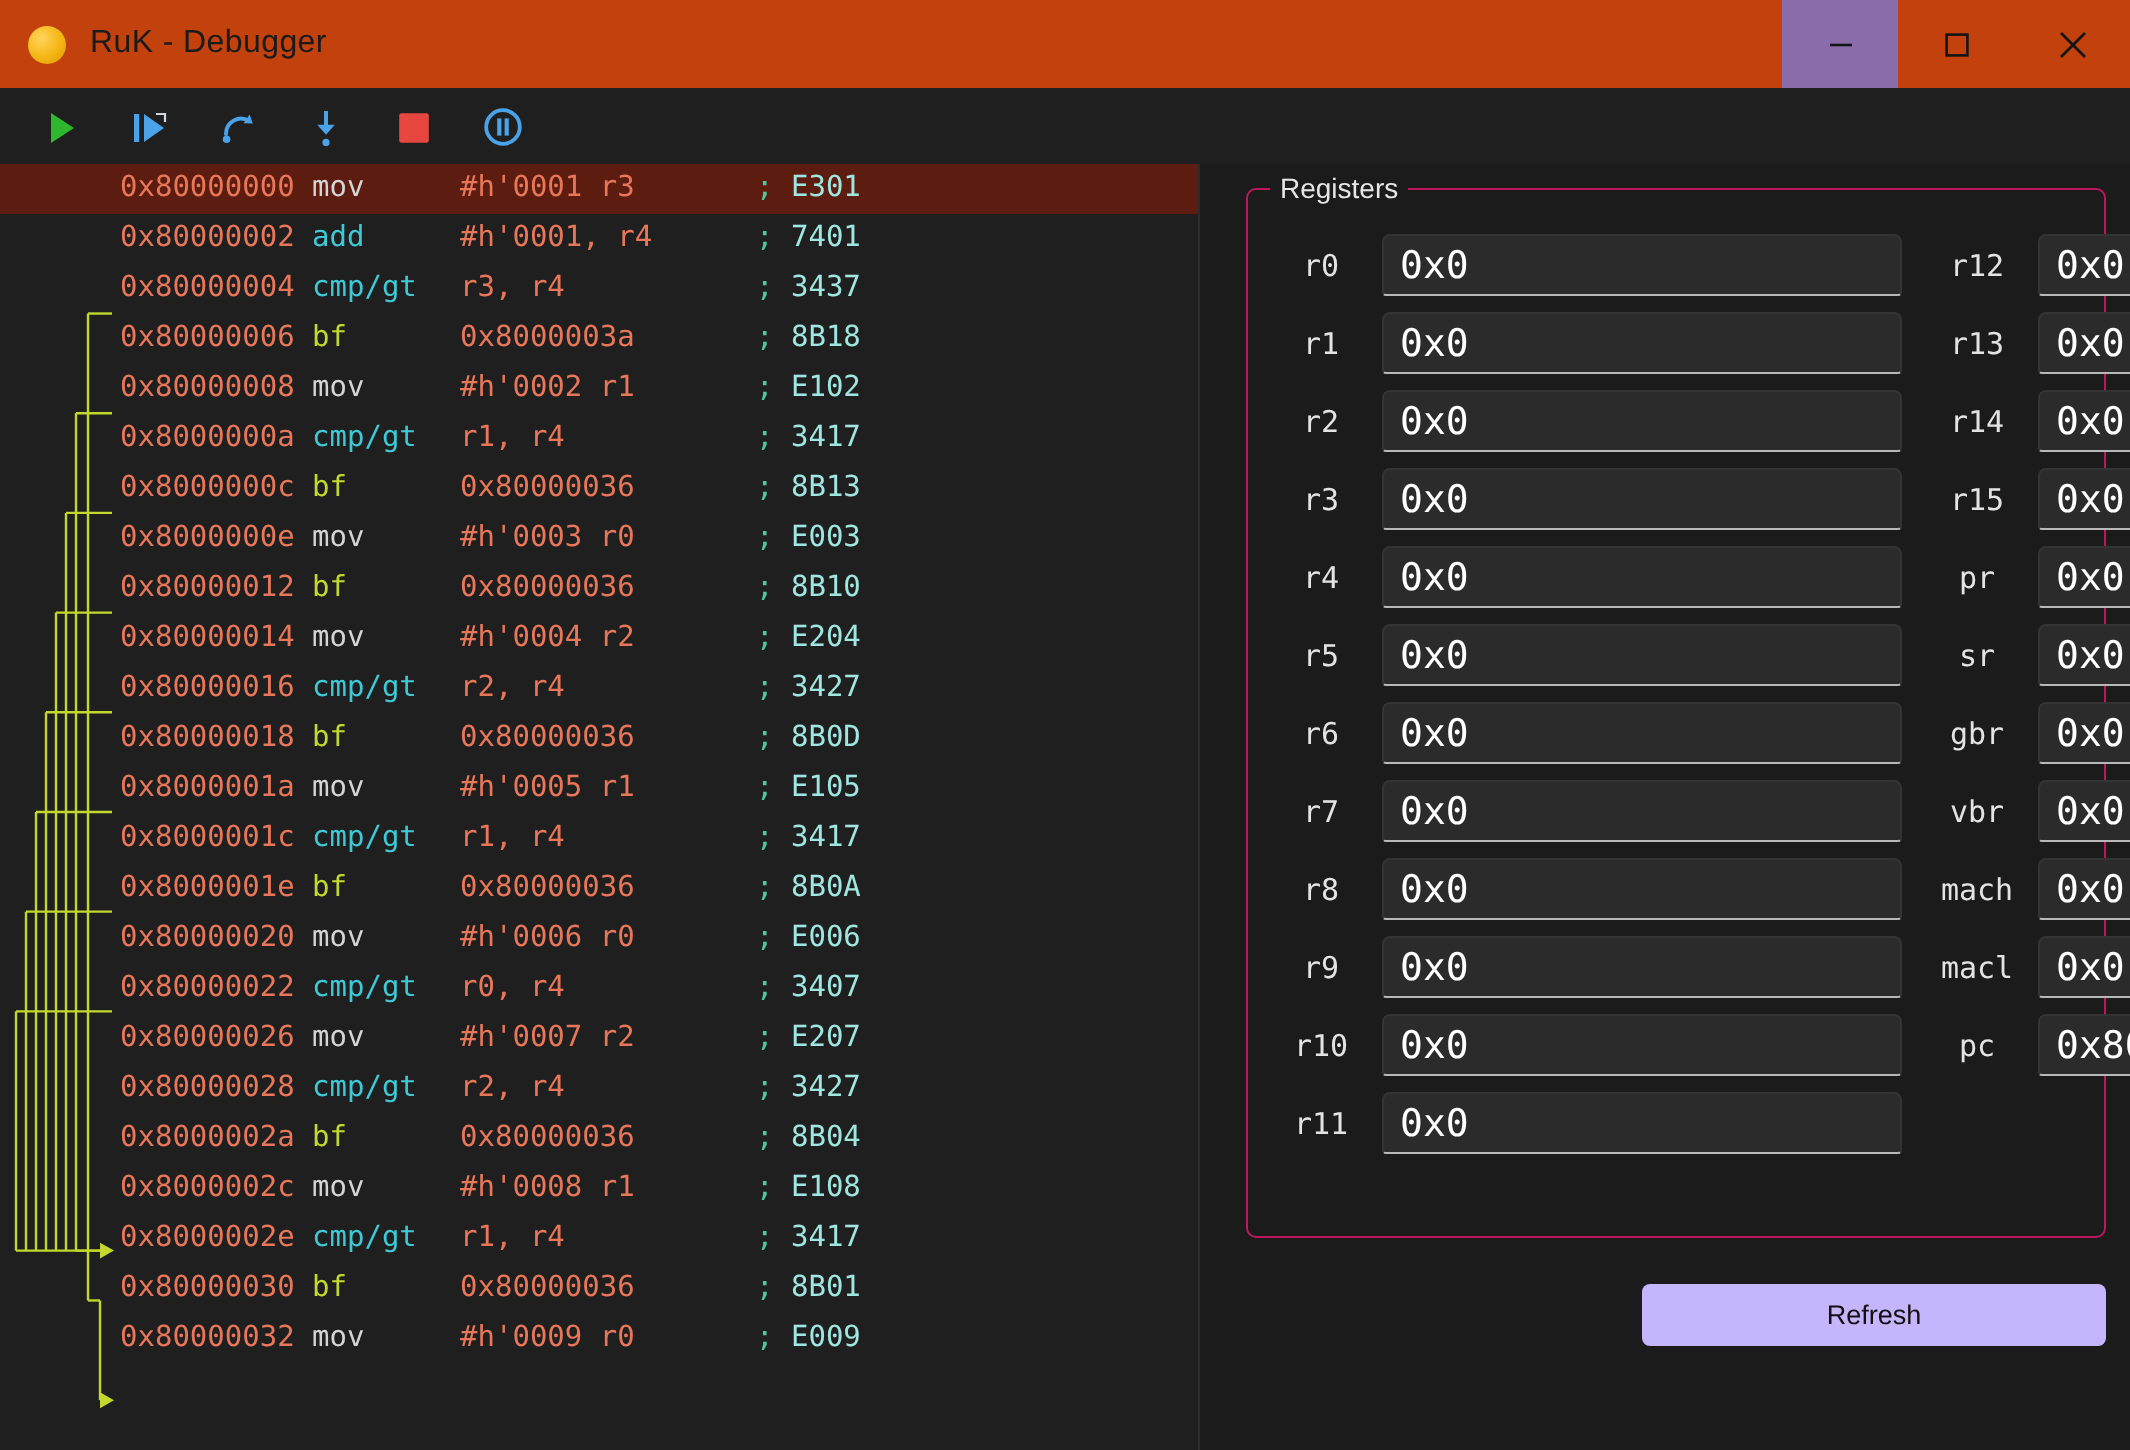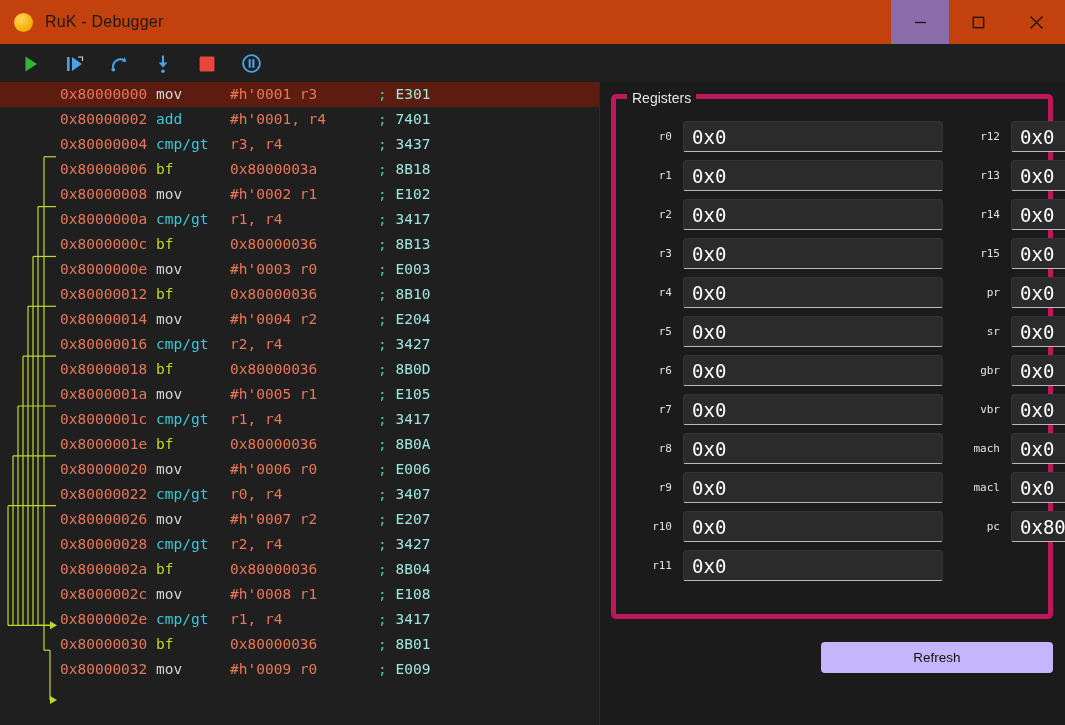--- a/index.html
+++ b/index.html
@@ -132,25 +132,25 @@
 
   
   .right-panel {
     flex: 1 1 auto;
     position: relative;
     background: #1b1b1b;
     padding: 0;
   }
   .groupbox {
     position: absolute;
-    left: 11px;
+    left: 23px;
     right: 12px;
     top: 12px;
     height: 525px;
-    border: 5px solid #be185d;
+    border: 1px solid #be185d;
     border-radius: 5px;
   }
   .groupbox-title {
     position: absolute;
     top: -9px;
     left: 11px;
     background: #1b1b1b;
     padding: 0 5px;
     font-size: 14px;
     color: #e6e6e6;
@@ -165,24 +165,24 @@
   .reg-col { flex: 1 1 50%; }
   .reg-col.left  { padding-left: 17px; padding-right: 18px; }
   .reg-col.right { padding-left: 0px;  padding-right: 19px; }
   .reg-row {
     display: flex;
     align-items: center;
     height: 39px;
   }
   .reg-label {
     width: 50px;
-    text-align: right;
+    text-align: center;
     padding-right: 11px;
     font-family: "DejaVu Sans Mono", monospace;
-    font-size: 11px;
+    font-size: 15px;
     color: #e3e3e3;
     flex: 0 0 auto;
   }
   .reg-input {
     flex: 1 1 auto;
     height: 31px;
     background: #2b2b2b;
     border: 1px solid #343434;
     border-bottom: 1px solid #b9b9b9;
     border-radius: 4px 4px 2px 2px;

